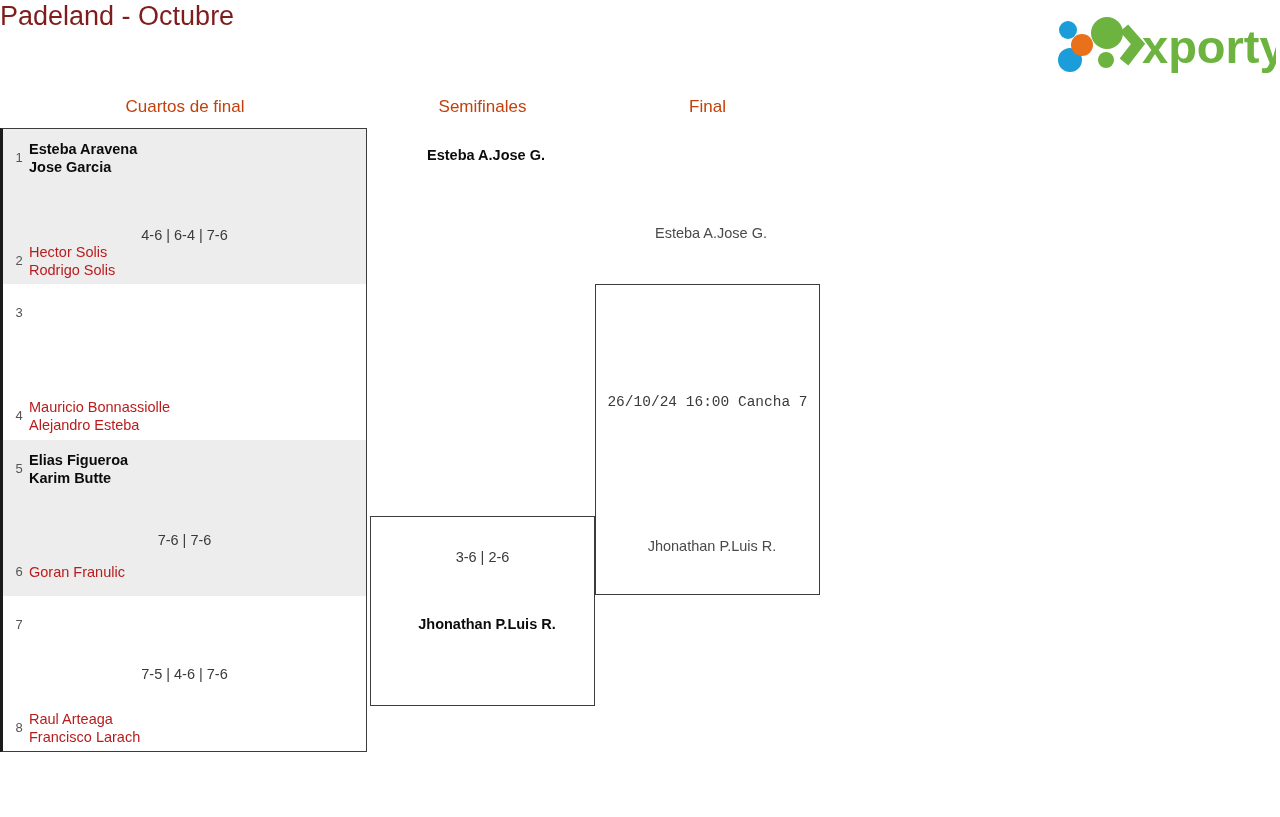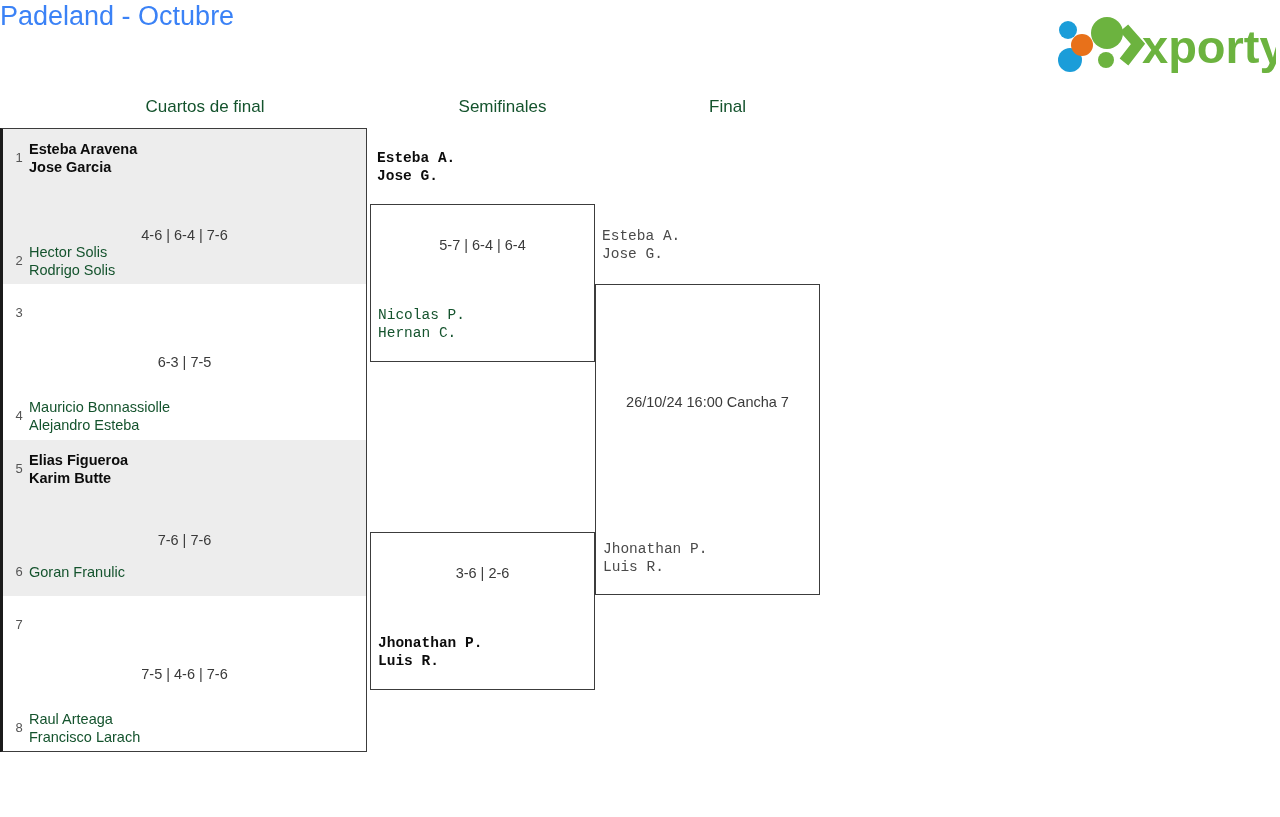--- a/index.html
+++ b/index.html
@@ -21,44 +21,43 @@
   #header-title {
     position: absolute;
     left: 0px;
     top: 0px;
     width: 900px;
   }
   .title-line {
     font-size: 27px;
     line-height: 33px;
     font-weight: 400;
-    color: #3b82f6;
+    color: #7f1d1d;
     white-space: nowrap;
   }
 
   
   #brand-logo {
     position: absolute;
     left: 1050px;
     top: 16px;
     width: 226px;
     height: 62px;
   }
   #brand-logo svg { display: block; }
 
   
   .round-header {
     position: absolute;
     font-size: 17px;
     line-height: 22px;
-    color: #14532d;
+    color: #c2410c;
     font-weight: 400;
     text-align: center;
     white-space: nowrap;
-    padding-left: 20px;
   }
   #round-header-0 { left: 0px;   top: 96px; width: 370px; }
   #round-header-1 { left: 370px; top: 96px; width: 225px; }
   #round-header-2 { left: 595px; top: 96px; width: 225px; }
 
   
   #bracket {
     position: absolute;
     left: 0px;
     top: 0px;
@@ -101,21 +100,21 @@
     display: flex;
     flex-direction: column;
     justify-content: center;
   }
   .player {
     font-size: 14.5px;
     line-height: 18px;
     white-space: nowrap;
   }
   .winner .player { color: #0c0c0c; font-weight: 700; }
-  .loser  .player { color: #14532d; font-weight: 400; }
+  .loser  .player { color: #b91c1c; font-weight: 400; }
   .neutral .player { color: #4a4a4a; font-weight: 400; }
 
   .score-row {
     position: absolute;
     left: 0px;
     right: 0px;
     text-align: center;
     font-size: 14.5px;
     line-height: 18px;
     color: #3a3a3a;
@@ -125,25 +124,24 @@
   
   .match-box {
     position: absolute;
     box-sizing: border-box;
     border: 1px solid #3c3c3c;
     background: #ffffff;
   }
   .advance-label {
     position: absolute;
     display: flex;
-    flex-direction: column;
+    flex-direction: row;
     justify-content: center;
     padding-left: 7px;
     box-sizing: border-box;
-    font-family: Liberation Mono, monospace;
   }
 </style>
 </head>
 <body>
 
 <div id="header-title">
   <div class="title-line">Padeland - Octubre</div>
 </div>
 
 <div id="brand-logo">
@@ -179,21 +177,20 @@
         <span class="player">Hector Solis</span>
         <span class="player">Rodrigo Solis</span>
       </div>
     </div>
   </div>
 
   <div class="qf-block plain" style="top:284px; height:156px;">
     <div class="team-row winner" style="top:8px; height:42px;">
       <div class="seed">3</div>
     </div>
-    <div class="score-row" style="top:69px;">6-3 | 7-5</div>
     <div class="team-row loser" style="top:111px; height:42px;">
       <div class="seed">4</div>
       <div class="team-names">
         <span class="player">Mauricio Bonnassiolle</span>
         <span class="player">Alejandro Esteba</span>
       </div>
     </div>
   </div>
 
   <div class="qf-block shaded" style="top:440px; height:156px;">
@@ -225,43 +222,36 @@
         <span class="player">Francisco Larach</span>
       </div>
     </div>
   </div>
 
   <div class="advance-label winner" style="left:370px; top:146px; width:225px; height:42px;">
     <span class="player">Esteba A.</span>
     <span class="player">Jose G.</span>
   </div>
 
-  <div class="match-box" style="left:370px; top:204px; width:225px; height:158px;">
-    <div class="score-row" style="top:31px;">5-7 | 6-4 | 6-4</div>
-    <div class="advance-label loser" style="left:0px; top:98px; width:225px; height:42px;">
-      <span class="player">Nicolas P.</span>
-      <span class="player">Hernan C.</span>
-    </div>
-  </div>
-
-
-  <div class="match-box" style="left:370px; top:516px; width:225px; height:158px;margin-top:16px;">
+
+
+  <div class="match-box" style="left:370px; top:516px; width:225px; height:190px;">
     <div class="score-row" style="top:31px;">3-6 | 2-6</div>
     <div class="advance-label winner" style="left:0px; top:98px; width:225px; height:42px;">
       <span class="player">Jhonathan P.</span>
       <span class="player">Luis R.</span>
     </div>
   </div>
 
   <div class="advance-label neutral" style="left:595px; top:224px; width:225px; height:42px;">
     <span class="player">Esteba A.</span>
     <span class="player">Jose G.</span>
   </div>
 
   <div class="match-box" style="left:595px; top:284px; width:225px; height:311px;">
-    <div class="score-row" style="top:108px;">26/10/24 16:00 Cancha 7</div>
+    <div class="score-row" style="top:108px;font-family:Liberation Mono, monospace;">26/10/24 16:00 Cancha 7</div>
     <div class="advance-label neutral" style="left:0px; top:252px; width:225px; height:42px;">
       <span class="player">Jhonathan P.</span>
       <span class="player">Luis R.</span>
     </div>
   </div>
 
 </div>
 
 </body></html>

